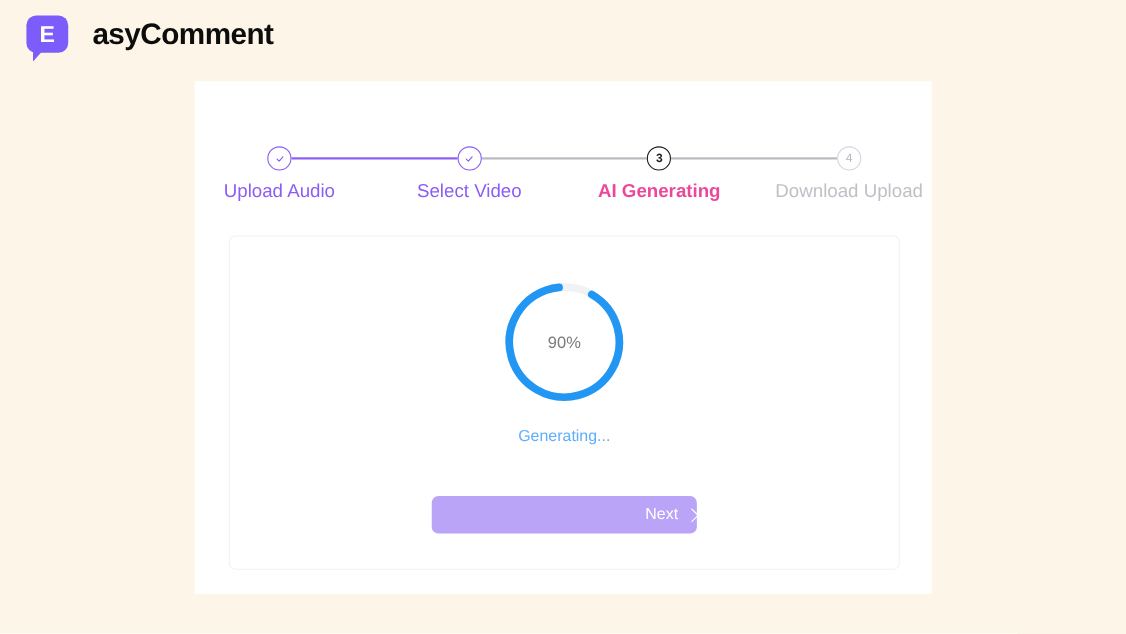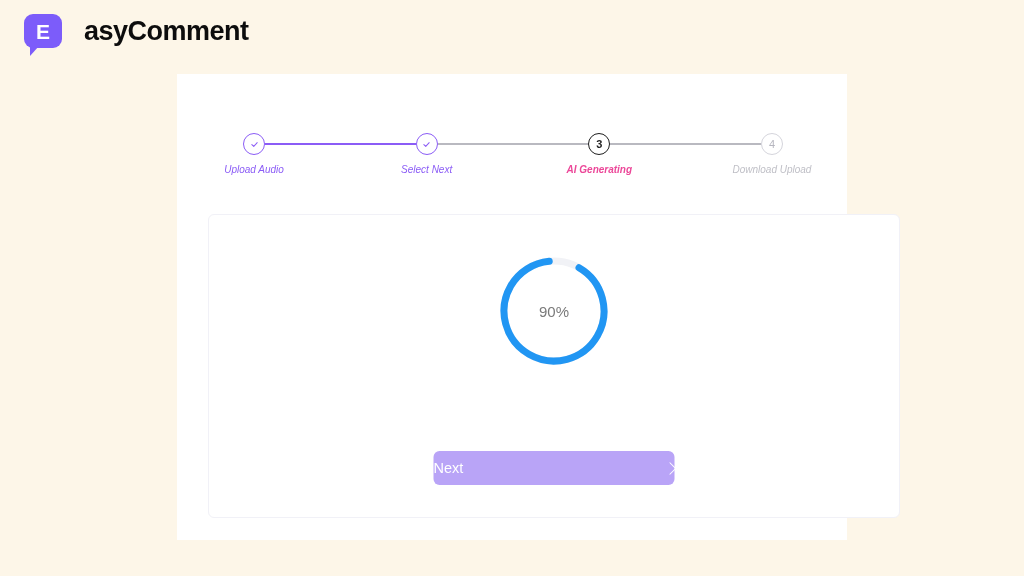--- a/index.html
+++ b/index.html
@@ -139,39 +139,38 @@
 
   .step-labels {
     position: absolute;
     left: 0;
     top: 36px;
     width: 100%;
     display: flex;
     justify-content: space-between;
   }
   .step-label {
-    font-size: 10px;
+    font-size: 17px;
     white-space: nowrap;
     text-align: center;
-    font-style: italic;
   }
   .step-label.done    { color: #8b5cf6; }
   .step-label.current { color: #ec4899; font-weight: bold; }
   .step-label.todo    { color: #bfbfc6; }
   .step-label.l0 { width: 140px; margin-left: -59px; }
   .step-label.l1 { width: 140px; }
   .step-label.l2 { width: 140px; }
   .step-label.l3 { width: 140px; margin-right: -59px; }
 
   
   .inner-card {
     position: absolute;
     left: 31px;
     top: 140px;
-    width: 692px;
+    width: 610px;
     height: 304px;
     background: #ffffff;
     border: 1px solid #f1f1f7;
     border-radius: 6px;
     box-sizing: border-box;
   }
 
   
   .ring-wrap {
     position: absolute;
@@ -210,21 +209,21 @@
     width: 241px;
     height: 34px;
     background: #b9a4f7;
     border: none;
     border-radius: 6px;
     color: #ffffff;
     font-family: "Liberation Sans", sans-serif;
     font-size: 14.5px;
     display: flex;
     align-items: center;
-    justify-content: space-between;
+    justify-content: flex-end;
     gap: 8px;
     cursor: pointer;
     padding: 0;
   }
   .next-button .chev {
     display: inline-block;
     width: 8px;
     height: 8px;
     border-right: 1.6px solid #ffffff;
     border-top: 1.6px solid #ffffff;
@@ -272,35 +271,36 @@
 
       <div class="connector"></div>
 
       <div class="step-node todo">
         <span>4</span>
       </div>
     </div>
 
     <div class="step-labels">
       <div class="step-label done l0">Upload Audio</div>
-      <div class="step-label done l1">Select Next</div>
+      <div class="step-label done l1">Select Video</div>
       <div class="step-label current l2">AI Generating</div>
       <div class="step-label todo l3">Download Upload</div>
     </div>
   </div>
 
   <div class="inner-card">
 
     <div class="ring-wrap">
       <svg width="110" height="110" viewBox="0 0 110 110">
         <circle cx="55" cy="55" r="50" fill="none" stroke="#f1f2f6" stroke-width="7"></circle>
         <circle id="progress-arc" cx="55" cy="55" r="50" fill="none" stroke="#2196f3" stroke-width="7" stroke-linecap="round" transform="rotate(-60 55 55)" stroke-dasharray="314.16" stroke-dashoffset="31.42"></circle>
       </svg>
       <div class="ring-value">90%</div>
     </div>
 
+    <div class="status-text">Generating...</div>
 
     <button class="next-button">
       <span>Next</span>
       <span class="chev"></span>
     </button>
   </div>
 </div>
 
 </body></html>

